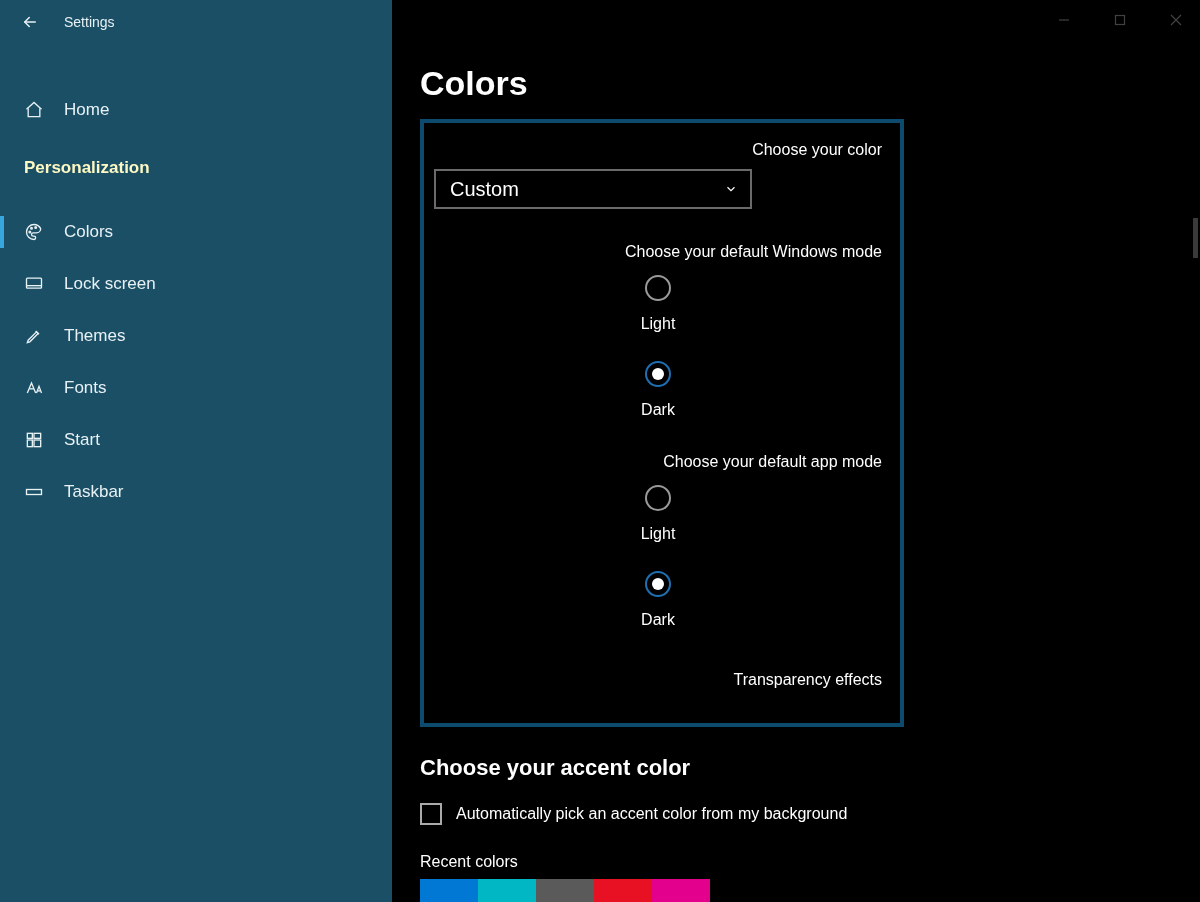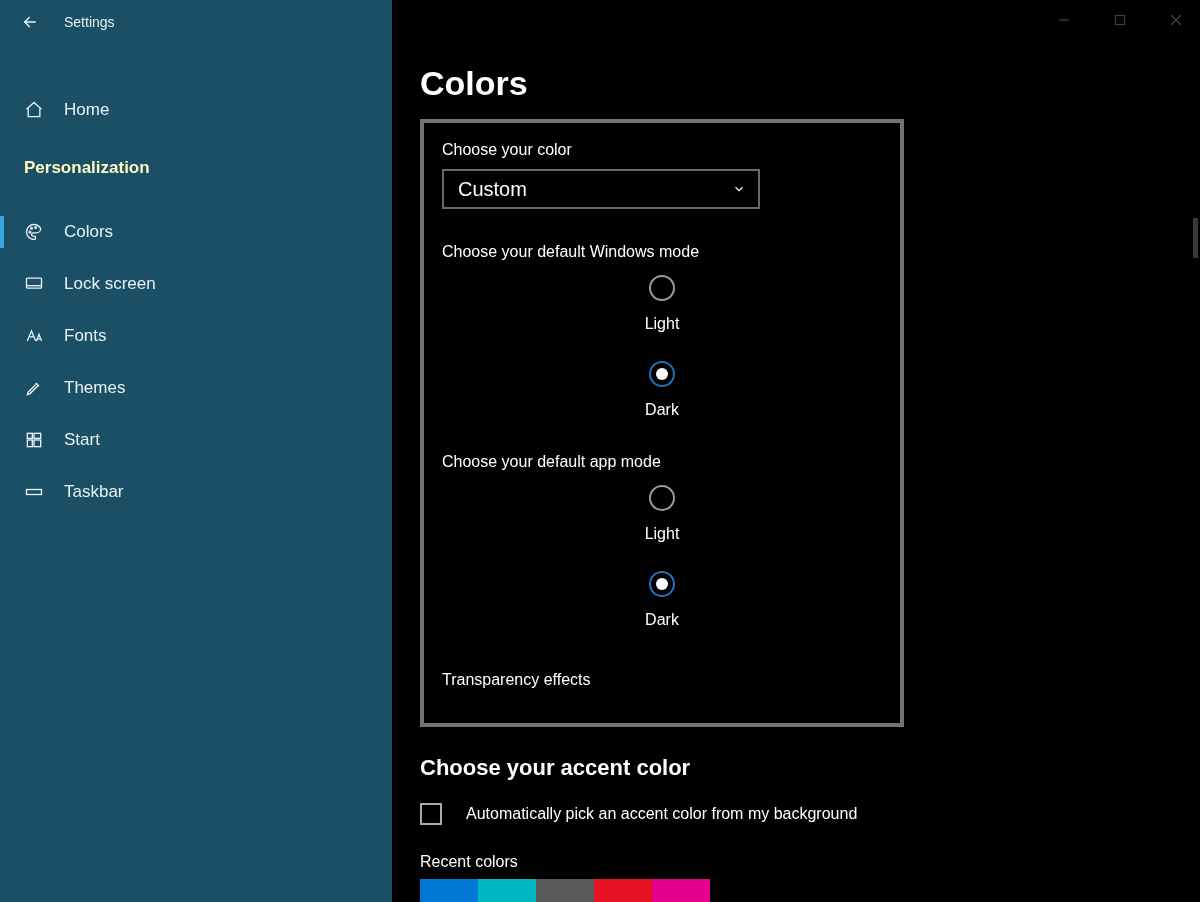--- a/index.html
+++ b/index.html
@@ -80,23 +80,24 @@
 }
 .win-controls {
   position:absolute; top:6px; right:6px;
   display:flex; gap:20px; align-items:center;
 }
 .win-controls .wc { width:36px; height:28px; display:flex; align-items:center; justify-content:center; cursor:pointer; opacity:.35; }
 
 .page-title { font-size: 34px; font-weight: 600; padding-top: 64px; padding-bottom: 16px; }
 
 .highlight-box {
-  border: 4px solid #737373;
-  padding: 14px 18px 20px 14px;
+  border: 4px solid #0c4a6e;
+  padding: 14px 18px 20px 6px;
   margin-right: 296px;
+  text-align: right;
 }
 
 .field-label { font-size: 16px; color: #fff; margin-top: 4px; margin-bottom: 10px; margin-left: 4px; }
 
 .dropdown {
   width: 318px; height: 40px;
   border: 2px solid #6a6a6a;
   display:flex; align-items:center; justify-content:space-between;
   padding: 0 12px 0 14px;
   font-size: 20px; color:#fff;
@@ -133,21 +134,21 @@
 .toggle::after {
   content:""; position:absolute; width:14px; height:14px; border-radius:50%;
   background:#fff; top:5px; right:6px;
 }
 .toggle-label { font-size:16px; }
 
 .accent-title { font-size: 22px; font-weight:600; margin-top: 28px; }
 
 .checkbox-row { display:flex; align-items:center; gap: 14px; margin-top: 22px; cursor:pointer; }
 .checkbox { width:22px; height:22px; border:2px solid #aaa; }
-.chk-label { font-size:16px;margin-left:10px; }
+.chk-label { font-size:16px; }
 
 .recent-label { font-size:16px; margin-top: 28px; margin-bottom: 8px; }
 .swatches { display:flex; gap:0; }
 .swatch { width:58px; height:58px; cursor:pointer; }
 
 .scrollbar {
   position:absolute; right:2px; top:218px; width:5px; height:40px;
   background:#3a3a3a; border-radius:0;
 }
 
@@ -200,36 +201,36 @@
           <svg viewBox="0 0 24 24" width="20" height="20" stroke="#e8f1f4" stroke-width="1.6" fill="none">
               <rect x="3" y="5" width="18" height="12" rx="1"></rect>
               <path d="M3 14h18"></path>
             </svg>
         </span>
         <span>Lock screen</span>
       </div>
       <div class="nav-item">
         <span class="nicon">
           <svg viewBox="0 0 24 24" width="20" height="20" stroke="#e8f1f4" stroke-width="1.6" fill="none">
+              <path d="M4 20l3-1 10-10-2-2L5 17l-1 3z"></path>
+              <path d="M14 6l4 4"></path>
+            </svg>
+        </span>
+        <span>Themes</span>
+      </div>
+      <div class="nav-item">
+        <span class="nicon">
+          <svg viewBox="0 0 24 24" width="20" height="20" stroke="#e8f1f4" stroke-width="1.6" fill="none">
               <path d="M4 18L9 6l5 12"></path>
               <path d="M6.5 13h5"></path>
               <path d="M15 18L18 10l3 8"></path>
               <path d="M16.2 15.5h3.6"></path>
             </svg>
         </span>
         <span>Fonts</span>
-      </div>
-      <div class="nav-item">
-        <span class="nicon">
-          <svg viewBox="0 0 24 24" width="20" height="20" stroke="#e8f1f4" stroke-width="1.6" fill="none">
-              <path d="M4 20l3-1 10-10-2-2L5 17l-1 3z"></path>
-              <path d="M14 6l4 4"></path>
-            </svg>
-        </span>
-        <span>Themes</span>
       </div>
       <div class="nav-item">
         <span class="nicon">
           <svg viewBox="0 0 24 24" width="20" height="20" stroke="#e8f1f4" stroke-width="1.6" fill="none">
               <rect x="4" y="4" width="6" height="6"></rect>
               <rect x="12" y="4" width="8" height="6"></rect>
               <rect x="4" y="12" width="6" height="8"></rect>
               <rect x="12" y="12" width="8" height="8"></rect>
             </svg>
         </span>

